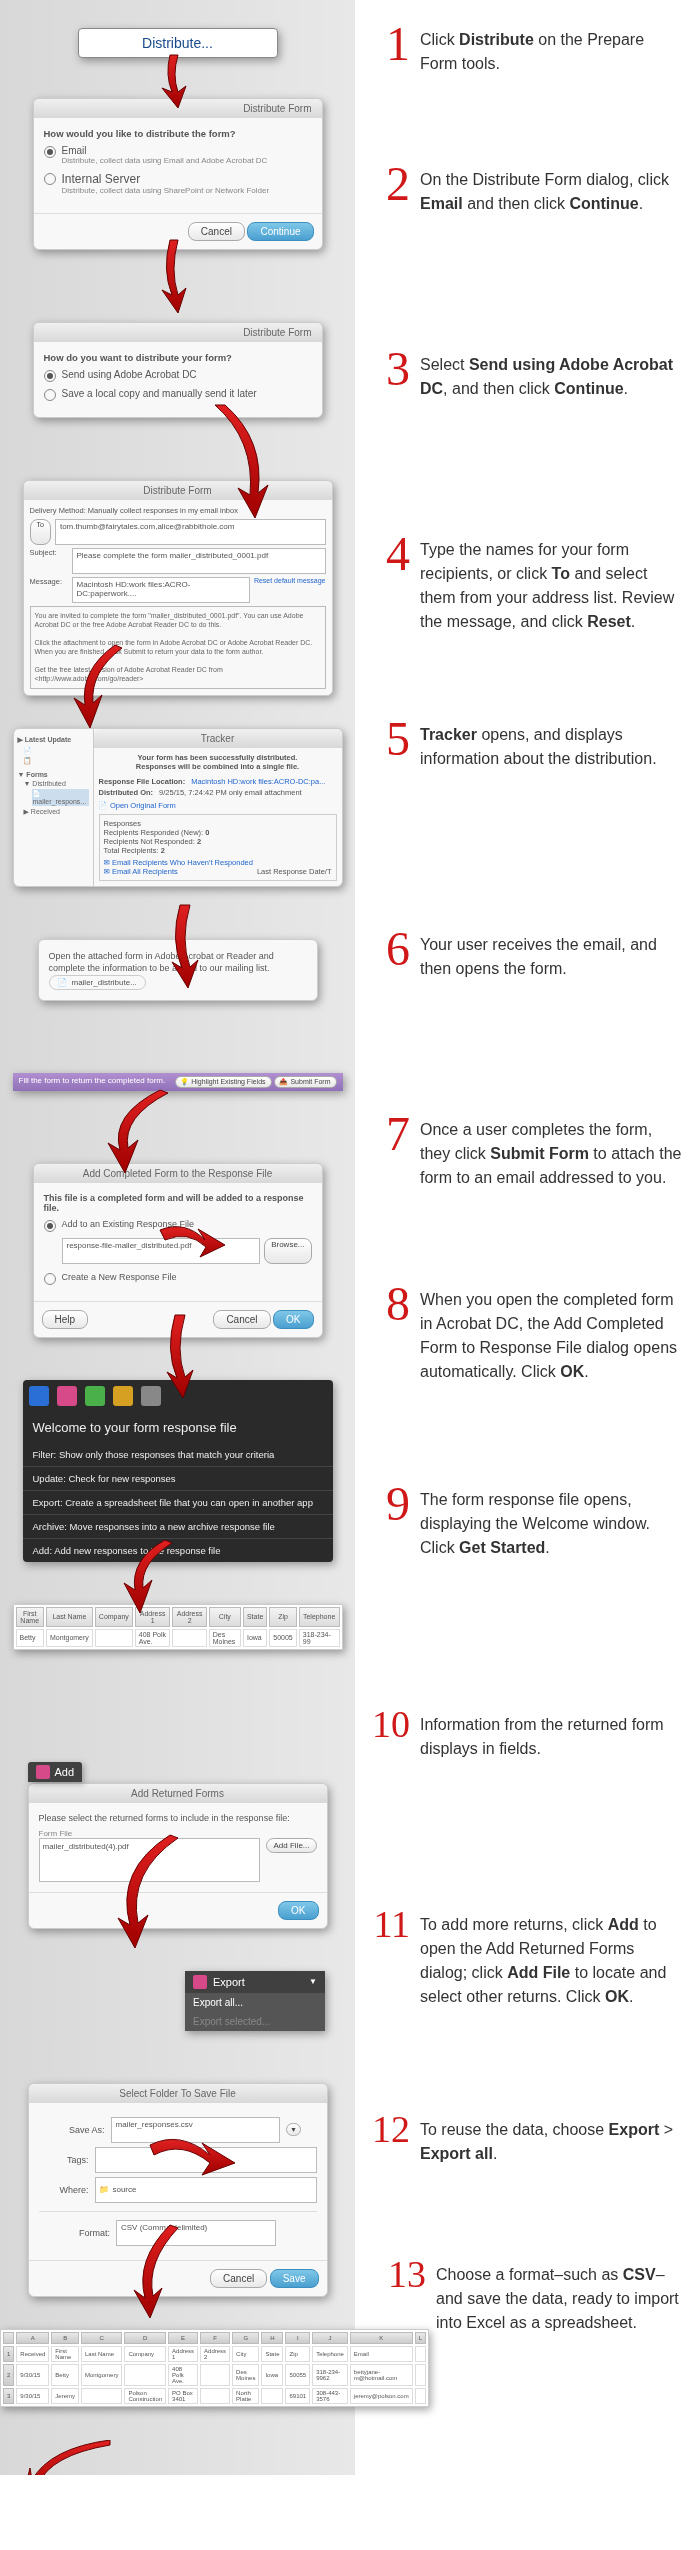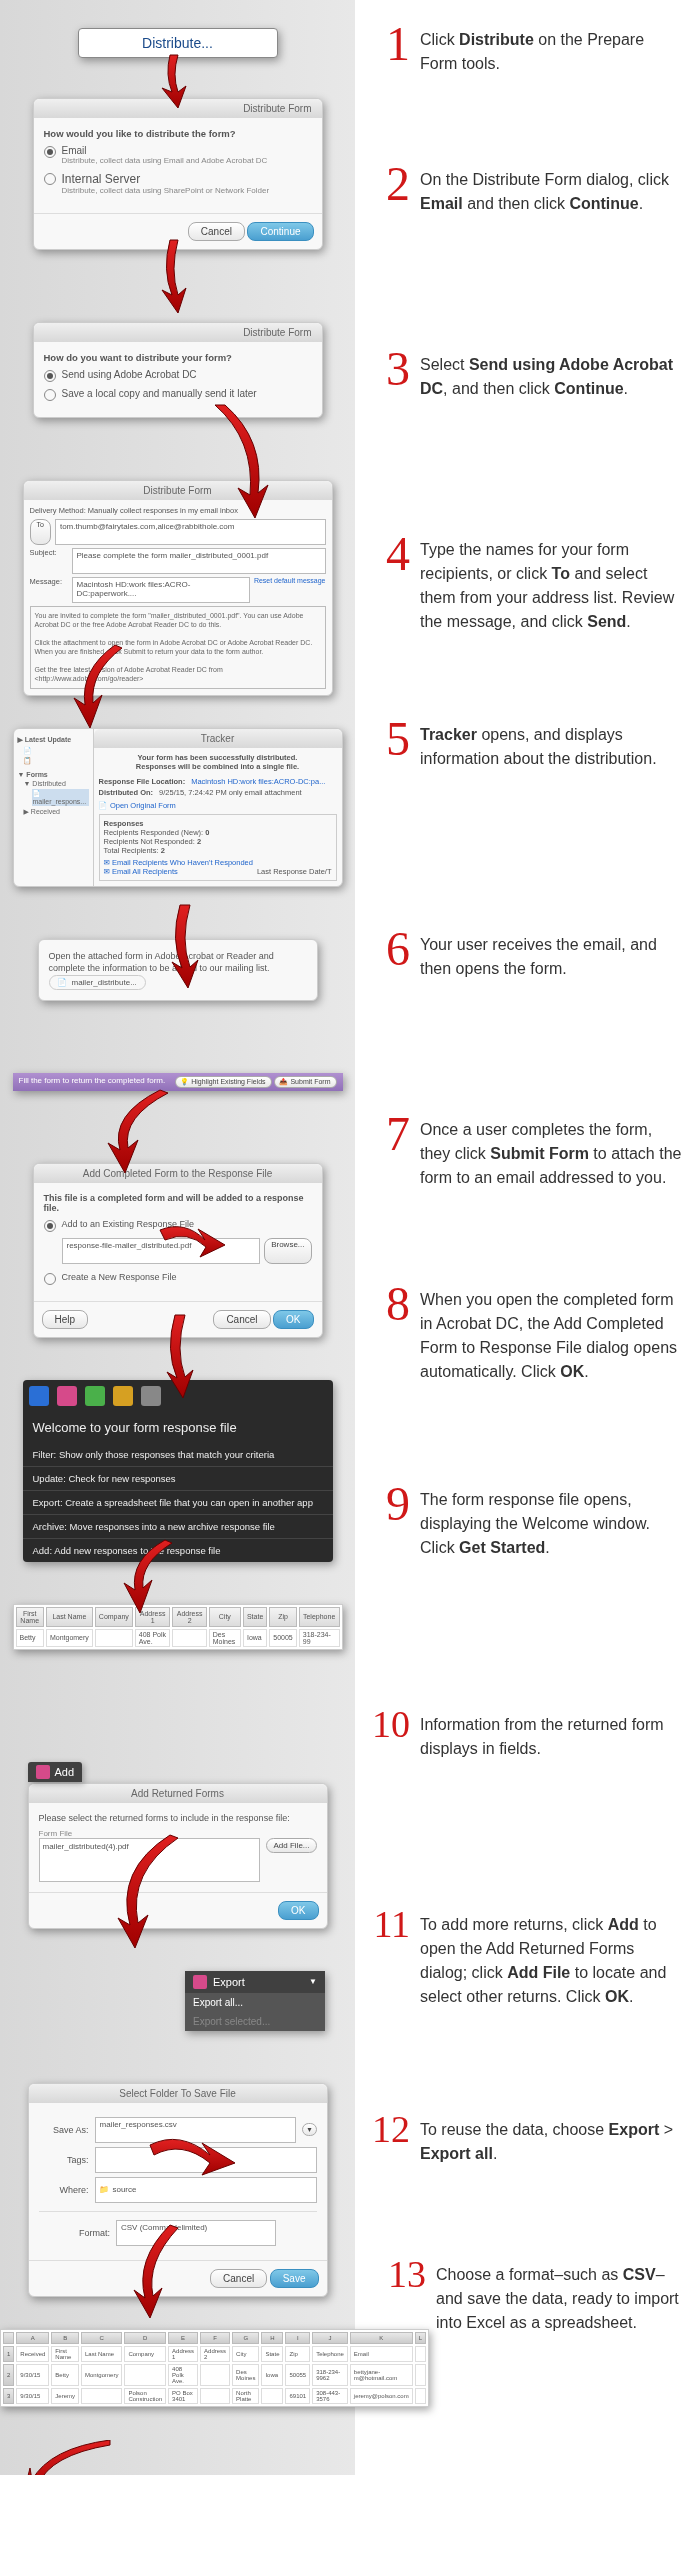--- a/index.html
+++ b/index.html
@@ -130,21 +130,21 @@
 <div style="display:flex;gap:6px;margin:2px 0">
               <b>Response File Location:</b>
               <span style="color:#2266cc">Macintosh HD:work files:ACRO-DC:pa...</span>
             </div>
 <div style="display:flex;gap:6px;margin:2px 0">
               <b>Distributed On:</b>
               <span>9/25/15, 7:24:42 PM only email attachment</span>
             </div>
 <div style="color:#2266cc;margin:4px 0">📄 <span>Open Original Form</span></div>
 <div style="border:1px solid #ccc;padding:4px;margin-top:4px">
-<div style="font-weight:700">Responses</div>
+<div style="font-weight:400">Responses</div>
 <div><span>Recipients Responded (New):</span> <b>0</b></div>
 <div><span>Recipients Not Responded:</span> <b>2</b></div>
 <div><span>Total Recipients:</span> <b>2</b></div>
 <div style="color:#2266cc;margin-top:3px">✉ <span>Email Recipients Who Haven't Responded</span></div>
 <div style="display:flex;justify-content:space-between">
                 <span style="color:#2266cc">✉ <span>Email All Recipients</span></span>
                 <span>Last Response Date/T</span>
               </div>
 </div>
 </div>
@@ -272,21 +272,21 @@
         </div>
 <div style="background:#555;color:#fff;padding:4px 8px;font-size:10px">Export all...</div>
 <div style="background:#555;color:#888;padding:4px 8px;font-size:10px">Export selected...</div>
 </div>
 
 <div style="height:40px"></div>
 
 <div class="mock" style="width:300px">
 <div class="mock-title" style="text-align:center">Select Folder To Save File</div>
 <div class="mock-body">
-<div style="display:flex;gap:6px;margin:4px 0;align-items:center">
+<div style="display:flex;gap:6px;margin:4px 16px;align-items:center">
             <span style="width:50px;text-align:right;font-size:9px">Save As:</span>
             <div class="input-line" style="flex:1;background:#fff">mailer_responses.csv</div>
             <span class="mock-btn" style="padding:1px 4px;font-size:8px">▾</span>
           </div>
 <div style="display:flex;gap:6px;margin:4px 0;align-items:center">
             <span style="width:50px;text-align:right;font-size:9px">Tags:</span>
             <div class="input-line" style="flex:1"></div>
           </div>
 <div style="display:flex;gap:6px;margin:4px 0;align-items:center">
             <span style="width:50px;text-align:right;font-size:9px">Where:</span>
@@ -425,21 +425,21 @@
         <div class="step" style="min-height: 185px;">
           <div class="step-num">2</div>
           <div class="step-text">On the Distribute Form dialog, click <b>Email</b> and then click <b>Continue</b>.</div>
         </div>
         <div class="step" style="min-height: 185px;">
           <div class="step-num">3</div>
           <div class="step-text">Select <b>Send using Adobe Acrobat DC</b>, and then click <b>Continue</b>.</div>
         </div>
         <div class="step" style="min-height: 185px;">
           <div class="step-num">4</div>
-          <div class="step-text">Type the names for your form recipients, or click <b>To</b> and select them from your address list. Review the message, and click <b>Send</b>.</div>
+          <div class="step-text">Type the names for your form recipients, or click <b>To</b> and select them from your address list. Review the message, and click <b>Reset</b>.</div>
         </div>
         <div class="step" style="min-height: 210px;">
           <div class="step-num">5</div>
           <div class="step-text"><b>Tracker</b> opens, and displays information about the distribution.</div>
         </div>
         <div class="step" style="min-height: 185px;">
           <div class="step-num">6</div>
           <div class="step-text">Your user receives the email, and then opens the form.</div>
         </div>
         <div class="step" style="min-height: 170px;">

